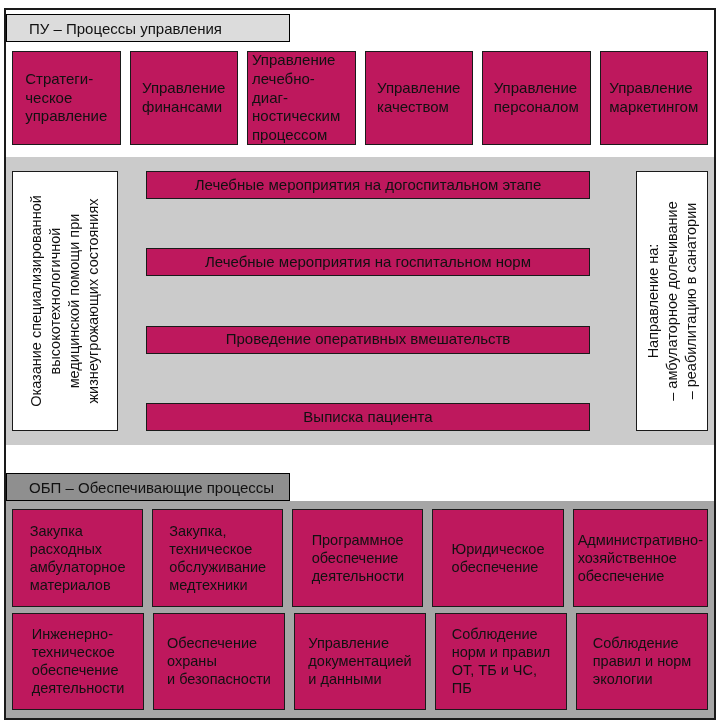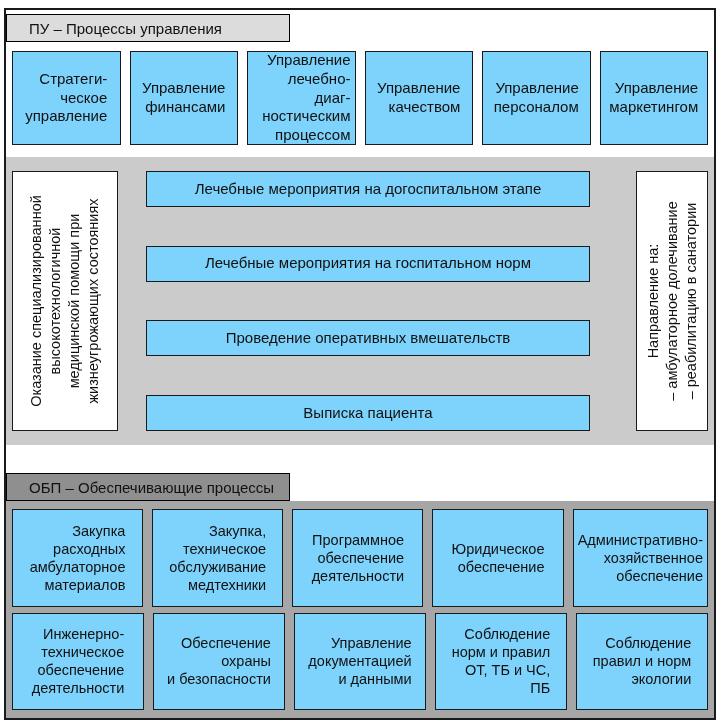--- a/index.html
+++ b/index.html
@@ -29,26 +29,26 @@
     padding-left: 22px;
     font-size: 15px;
     flex: 0 0 auto;
   }
   .tab-light { background: #dcdcdc; margin: 4px 0 0 0; }
   .tab-mid   { background: #b5b5b5; }
   .tab-dark  { background: #8f8f8f; margin-top: 28px; }
 
   
   .box {
-    background: #7dd3fc;
+    background: #be185d;
     border: 1px solid #1a1a1a;
     display: flex;
     align-items: center;
     justify-content: center;
-    text-align: right;
+    text-align: left;
     white-space: pre-line;
     font-size: 15px;
     line-height: 1.25;
     padding: 2px 4px;
   }
 
   
   .top-section {
     flex: 0 0 auto;
     padding: 0 0 12px 0;
@@ -88,21 +88,21 @@
     font-size: 14.5px;
     line-height: 1.3;
   }
   .steps {
     flex: 1 1 auto;
     display: flex;
     flex-direction: column;
     justify-content: space-between;
     margin: 0 46px 0 28px;
   }
-  .steps .box { height: 36px; }
+  .steps .box { height: 28px; }
 
   
   .panel-dark {
     flex: 1 1 auto;
     background: #a6a6a6;
     display: flex;
     flex-direction: column;
     justify-content: space-between;
     padding: 8px 6px;
     gap: 6px;

